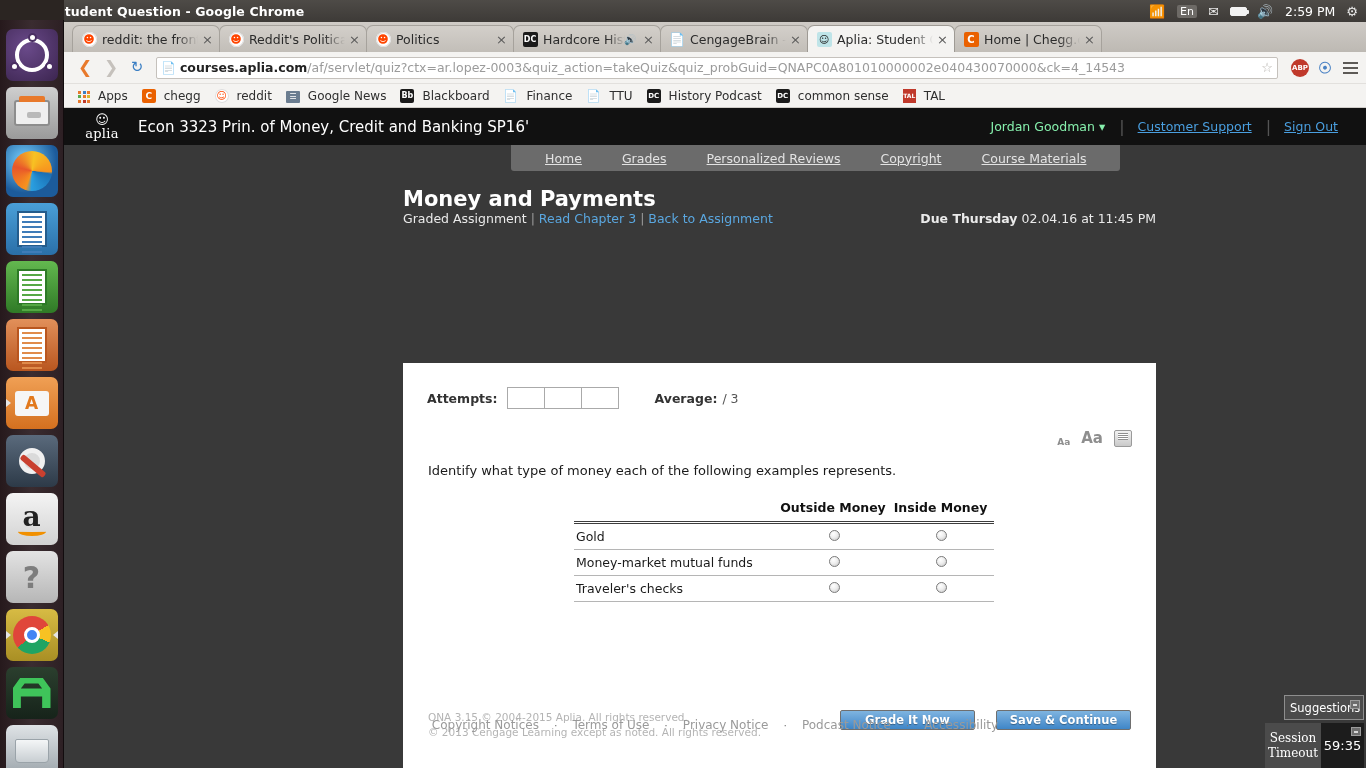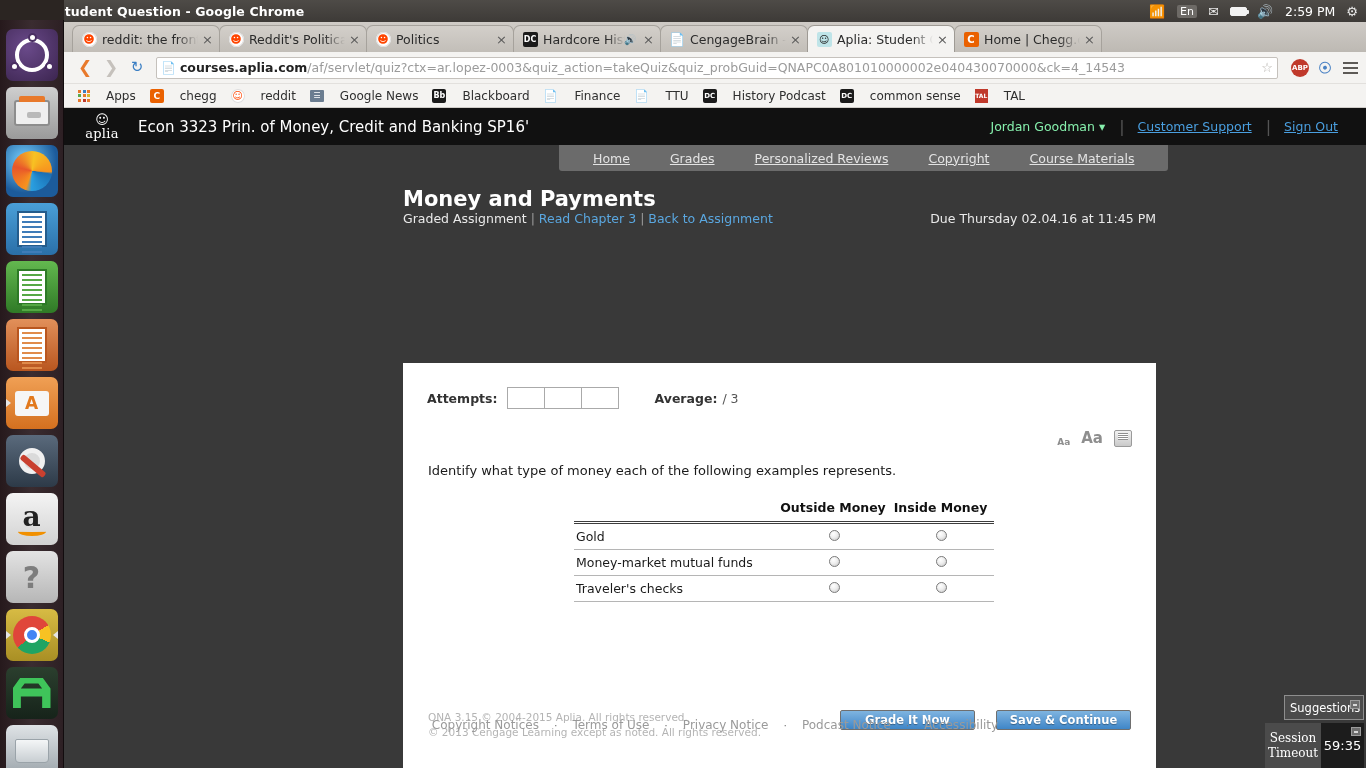--- a/index.html
+++ b/index.html
@@ -184,21 +184,21 @@
   .ext-ico { color: #4a82c4; font-size: 14px; margin-left: 9px; }
   .menu-ico { display:flex; flex-direction:column; gap:3px; margin-left: 11px; }
   .menu-ico i { width:15px; height:2px; background:#5d5a56; display:block; }
 
   
   #bookmarks {
     position: absolute; top: 84px; left: 0; right: 0; height: 24px;
     background: #f4f3f1; border-bottom: 1px solid #cfccc8;
     display: flex; align-items: center; padding: 0 8px; gap: 2px;
   }
-  .bm { display: flex; align-items: center; gap: 16px; padding: 2px 6px;
+  .bm { display: flex; align-items: flex-end; gap: 8px; padding: 2px 6px;
     font: 12px "DejaVu Sans", sans-serif; color: #2f2f2f; white-space: nowrap; }
   .bm-grid { display:grid; grid-template-columns: repeat(3,3px); gap:1.5px; }
   .bm-grid i { width:3px;height:3px;background:#e8792b; display:block; }
   .bm-grid i:nth-child(2){background:#3b7fc4;} .bm-grid i:nth-child(4){background:#5aab4e;}
   .bm-grid i:nth-child(6){background:#d8b92e;} .bm-grid i:nth-child(8){background:#c0392b;}
   .bm-ico-chegg { background:#ea6100;color:#fff;font:bold 9px "DejaVu Sans",sans-serif;
      width:14px;height:14px;display:flex;align-items:center;justify-content:center;border-radius:2px;}
   .bm-ico-reddit { background:#fff;border-radius:50%;width:14px;height:14px;
      box-shadow: inset 0 0 0 1px #ddd; color:#ff4500; font-size:10px; text-align:center; line-height:14px;}
   .bm-ico-news { background:#6b7d90;color:#fff;width:14px;height:12px;font-size:8px;
@@ -229,32 +229,31 @@
   #header-right { margin-left: auto; display: flex; align-items: center; gap: 0; }
   .hdr-user { color:#86efac; font:12.5px "DejaVu Sans",sans-serif; padding-right:14px; }
   .hdr-sep { color:#555; padding: 0 13px 0 0; }
   .hdr-link { color:#4a9fe0; font:12.5px "DejaVu Sans",sans-serif; padding-right:14px; }
 
   #navbar-wrap { height: 26px; background: #393939; position: relative; }
   #navbar {
     position: absolute; left: 447px; top: 0; height: 26px;
     background: #6b6b6b; display: flex; align-items: center; padding: 0 14px;
     border-radius: 0 0 3px 3px;
-    margin-left: 48px;
   }
   .nav-item { color:#e3e3e3; font:12.5px "DejaVu Sans",sans-serif; padding: 0 20px; }
 
   #assignment-head { padding: 16px 0 0 339px; }
   #assign-title { color:#fff; font: bold 21px "DejaVu Sans", sans-serif; }
   #assign-sub { margin-top: 0; display:flex; align-items:flex-end; width: 753px; }
   #assign-sub .lbl { color:#eaeaea; font:12.5px "DejaVu Sans",sans-serif; }
   #assign-sub a { color:#5aa7e0; font:12.5px "DejaVu Sans",sans-serif; text-decoration:none; }
   #assign-sub .sep { color:#9b9b9b; padding: 0 4px; font:12.5px "DejaVu Sans",sans-serif;}
   #due { margin-left:auto; color:#eaeaea; font:12.5px "DejaVu Sans",sans-serif; }
-  #due b { font-weight: normal; }
+  #due b { font-weight: bold; }
 
   #card {
     position: absolute; left: 339px; top: 255px; width: 753px; height: 437px;
     background: #fff;
   }
   #attempts-row {
     display: flex; align-items: center; padding: 24px 0 0 24px;
     font: bold 12.5px "DejaVu Sans", sans-serif; color: #333;
   }
   #attempt-boxes { display: flex; margin-left: 10px; }

